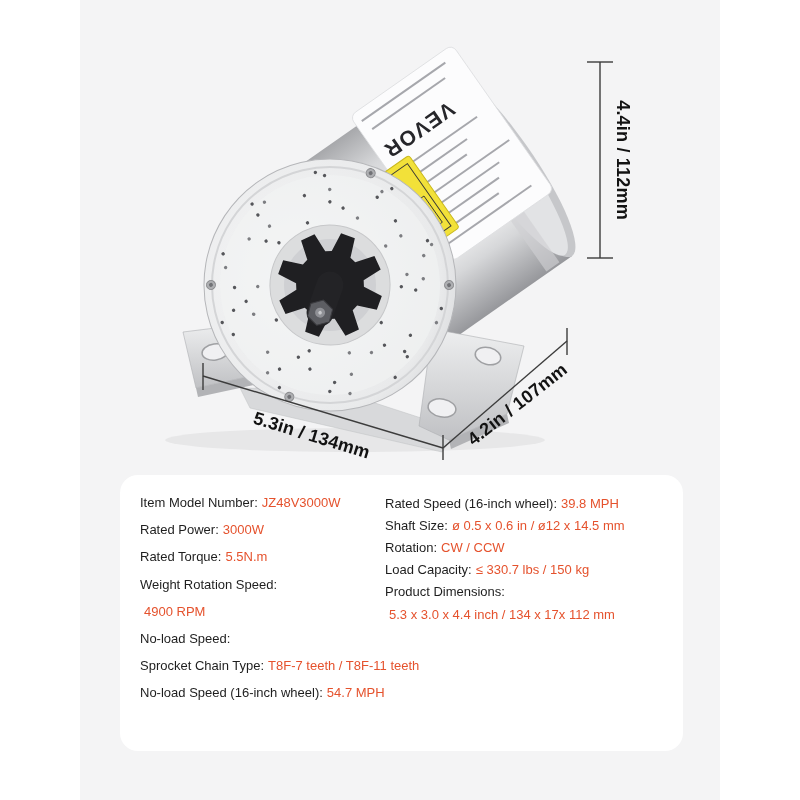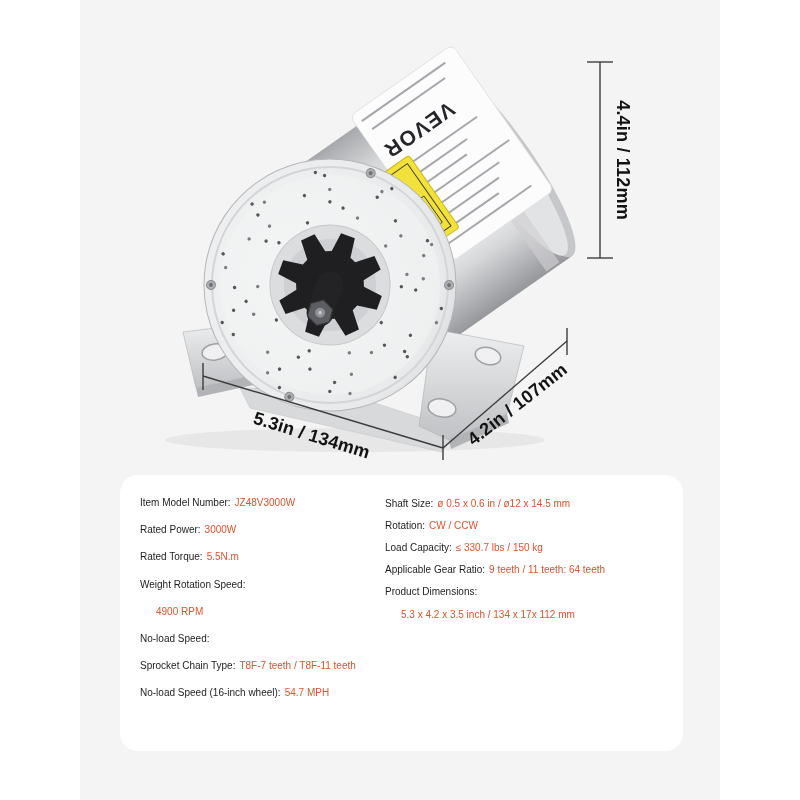--- a/index.html
+++ b/index.html
@@ -13,27 +13,27 @@
   .motor-svg{position:absolute;left:0;top:0;}
   .card{
     position:absolute;left:120px;top:475px;width:563px;height:276px;
     background:#ffffff;border-radius:18px;
   }
   .col{position:absolute;}
   .col.left{left:20px;top:14px;}
   .col.right{left:265px;top:17px;}
   .spec-line{
     display:flex;align-items:center;white-space:nowrap;
-    font-size:10px;color:#1e1e1e;
+    font-size:13px;color:#1e1e1e;
   }
   .col.left .spec-line{height:27.2px;}
   .col.right .spec-line{height:22.2px;}
   .lbl{font-weight:400;}
   .val{color:var(--accent);font-weight:400;margin-left:4px;}
-  .val.block{margin-left:16px;}
+  .val.block{margin-left:4px;}
   .dim-label{font-weight:700;font-size:18px;fill:#121212;letter-spacing:.2px;}
   .brand-text{font-weight:700;font-size:21px;fill:#26262a;letter-spacing:1.5px;}
 </style>
 </head>
 <body style="--accent: #e5522d;">
 
 <div class="panel"></div>
 
 <svg class="motor-svg" width="800" height="460" viewBox="0 0 800 460">
   <defs>
@@ -247,35 +247,35 @@
         <span class="lbl">Sprocket Chain Type:</span>
         <span class="val">T8F-7 teeth / T8F-11 teeth</span>
       </div>
       <div class="spec-line">
         <span class="lbl">No-load Speed (16-inch wheel):</span>
         <span class="val">54.7 MPH</span>
       </div>
     </div>
   <div id="spec-col-right" class="col right">
       <div class="spec-line">
+        <span class="lbl">Rated Speed (16-inch wheel):</span>
+        <span class="val">39.8 MPH</span>
+      </div>
+      <div class="spec-line">
         <span class="lbl">Shaft Size:</span>
         <span class="val">ø 0.5 x 0.6 in / ø12 x 14.5 mm</span>
       </div>
       <div class="spec-line">
         <span class="lbl">Rotation:</span>
         <span class="val">CW / CCW</span>
       </div>
       <div class="spec-line">
         <span class="lbl">Load Capacity:</span>
         <span class="val">≤ 330.7 lbs / 150 kg</span>
       </div>
       <div class="spec-line">
-        <span class="lbl">Applicable Gear Ratio:</span>
-        <span class="val">9 teeth / 11 teeth: 64 teeth</span>
-      </div>
-      <div class="spec-line">
         <span class="lbl">Product Dimensions:</span>
       </div>
       <div class="spec-line">
-        <span class="val block">5.3 x 4.2 x 3.5 inch / 134 x 17x 112 mm</span>
+        <span class="val block">5.3 x 3.0 x 4.4 inch / 134 x 17x 112 mm</span>
       </div>
     </div>
 </div>
 
 </body></html>

